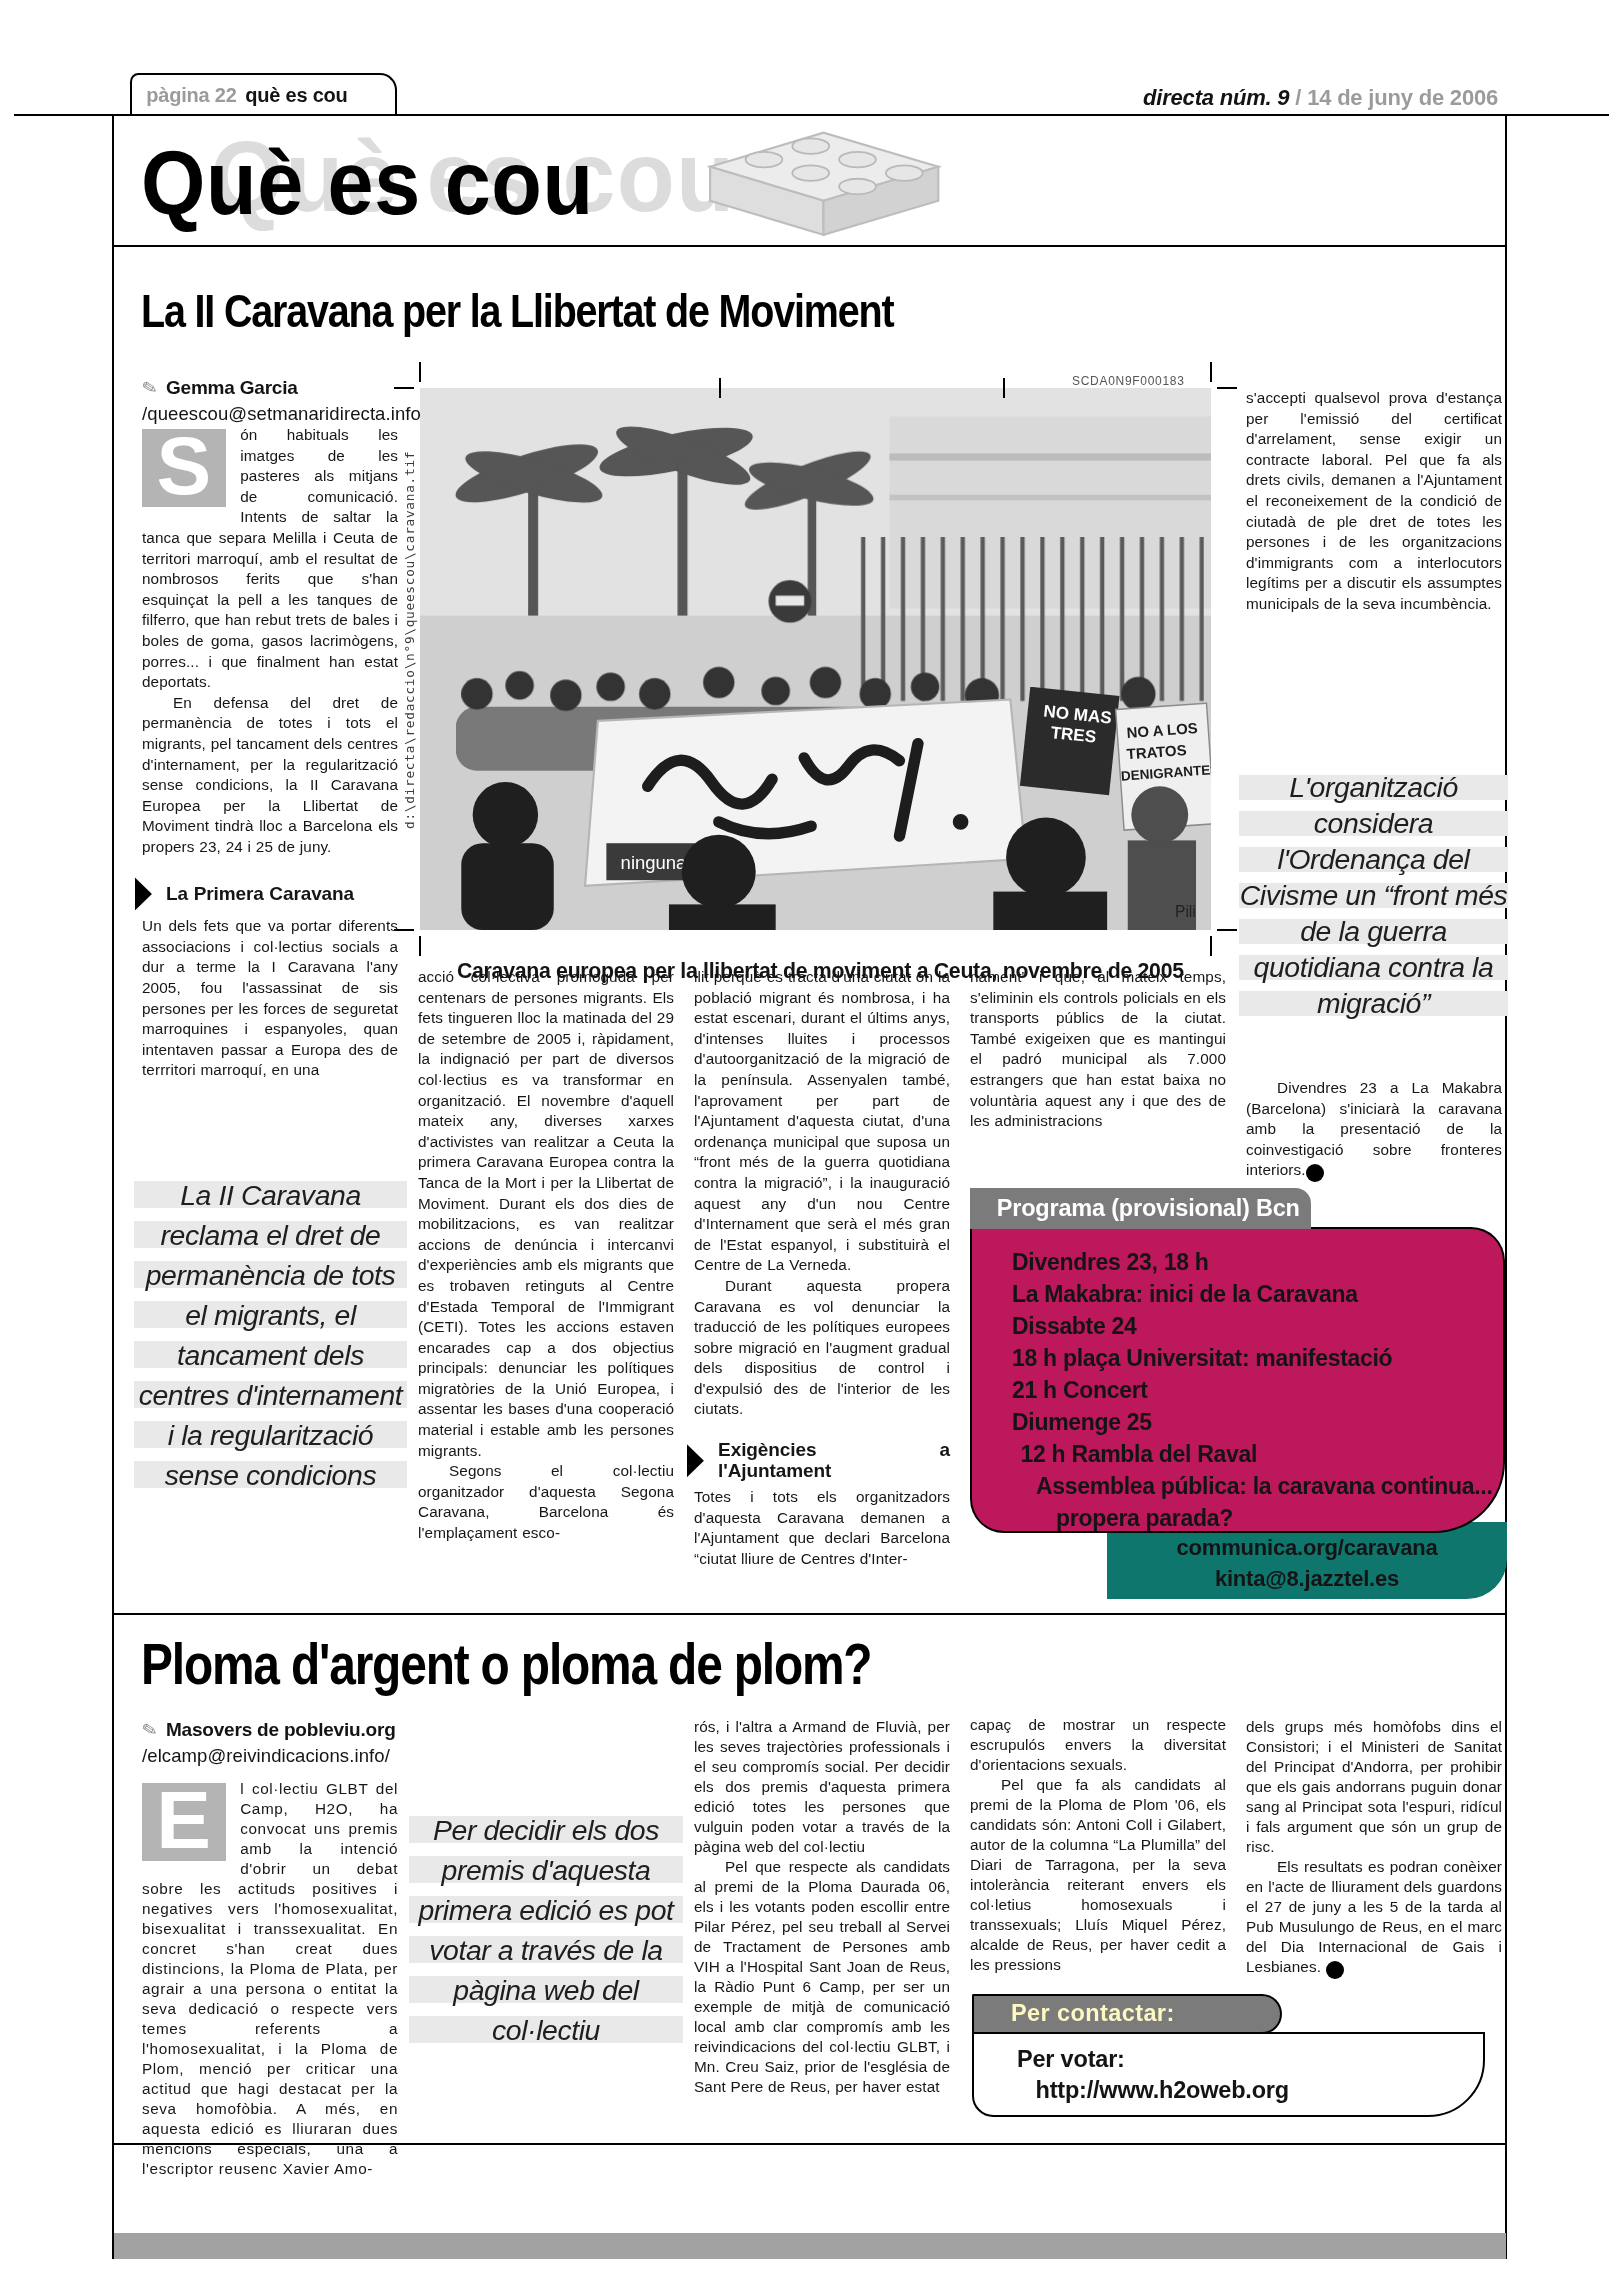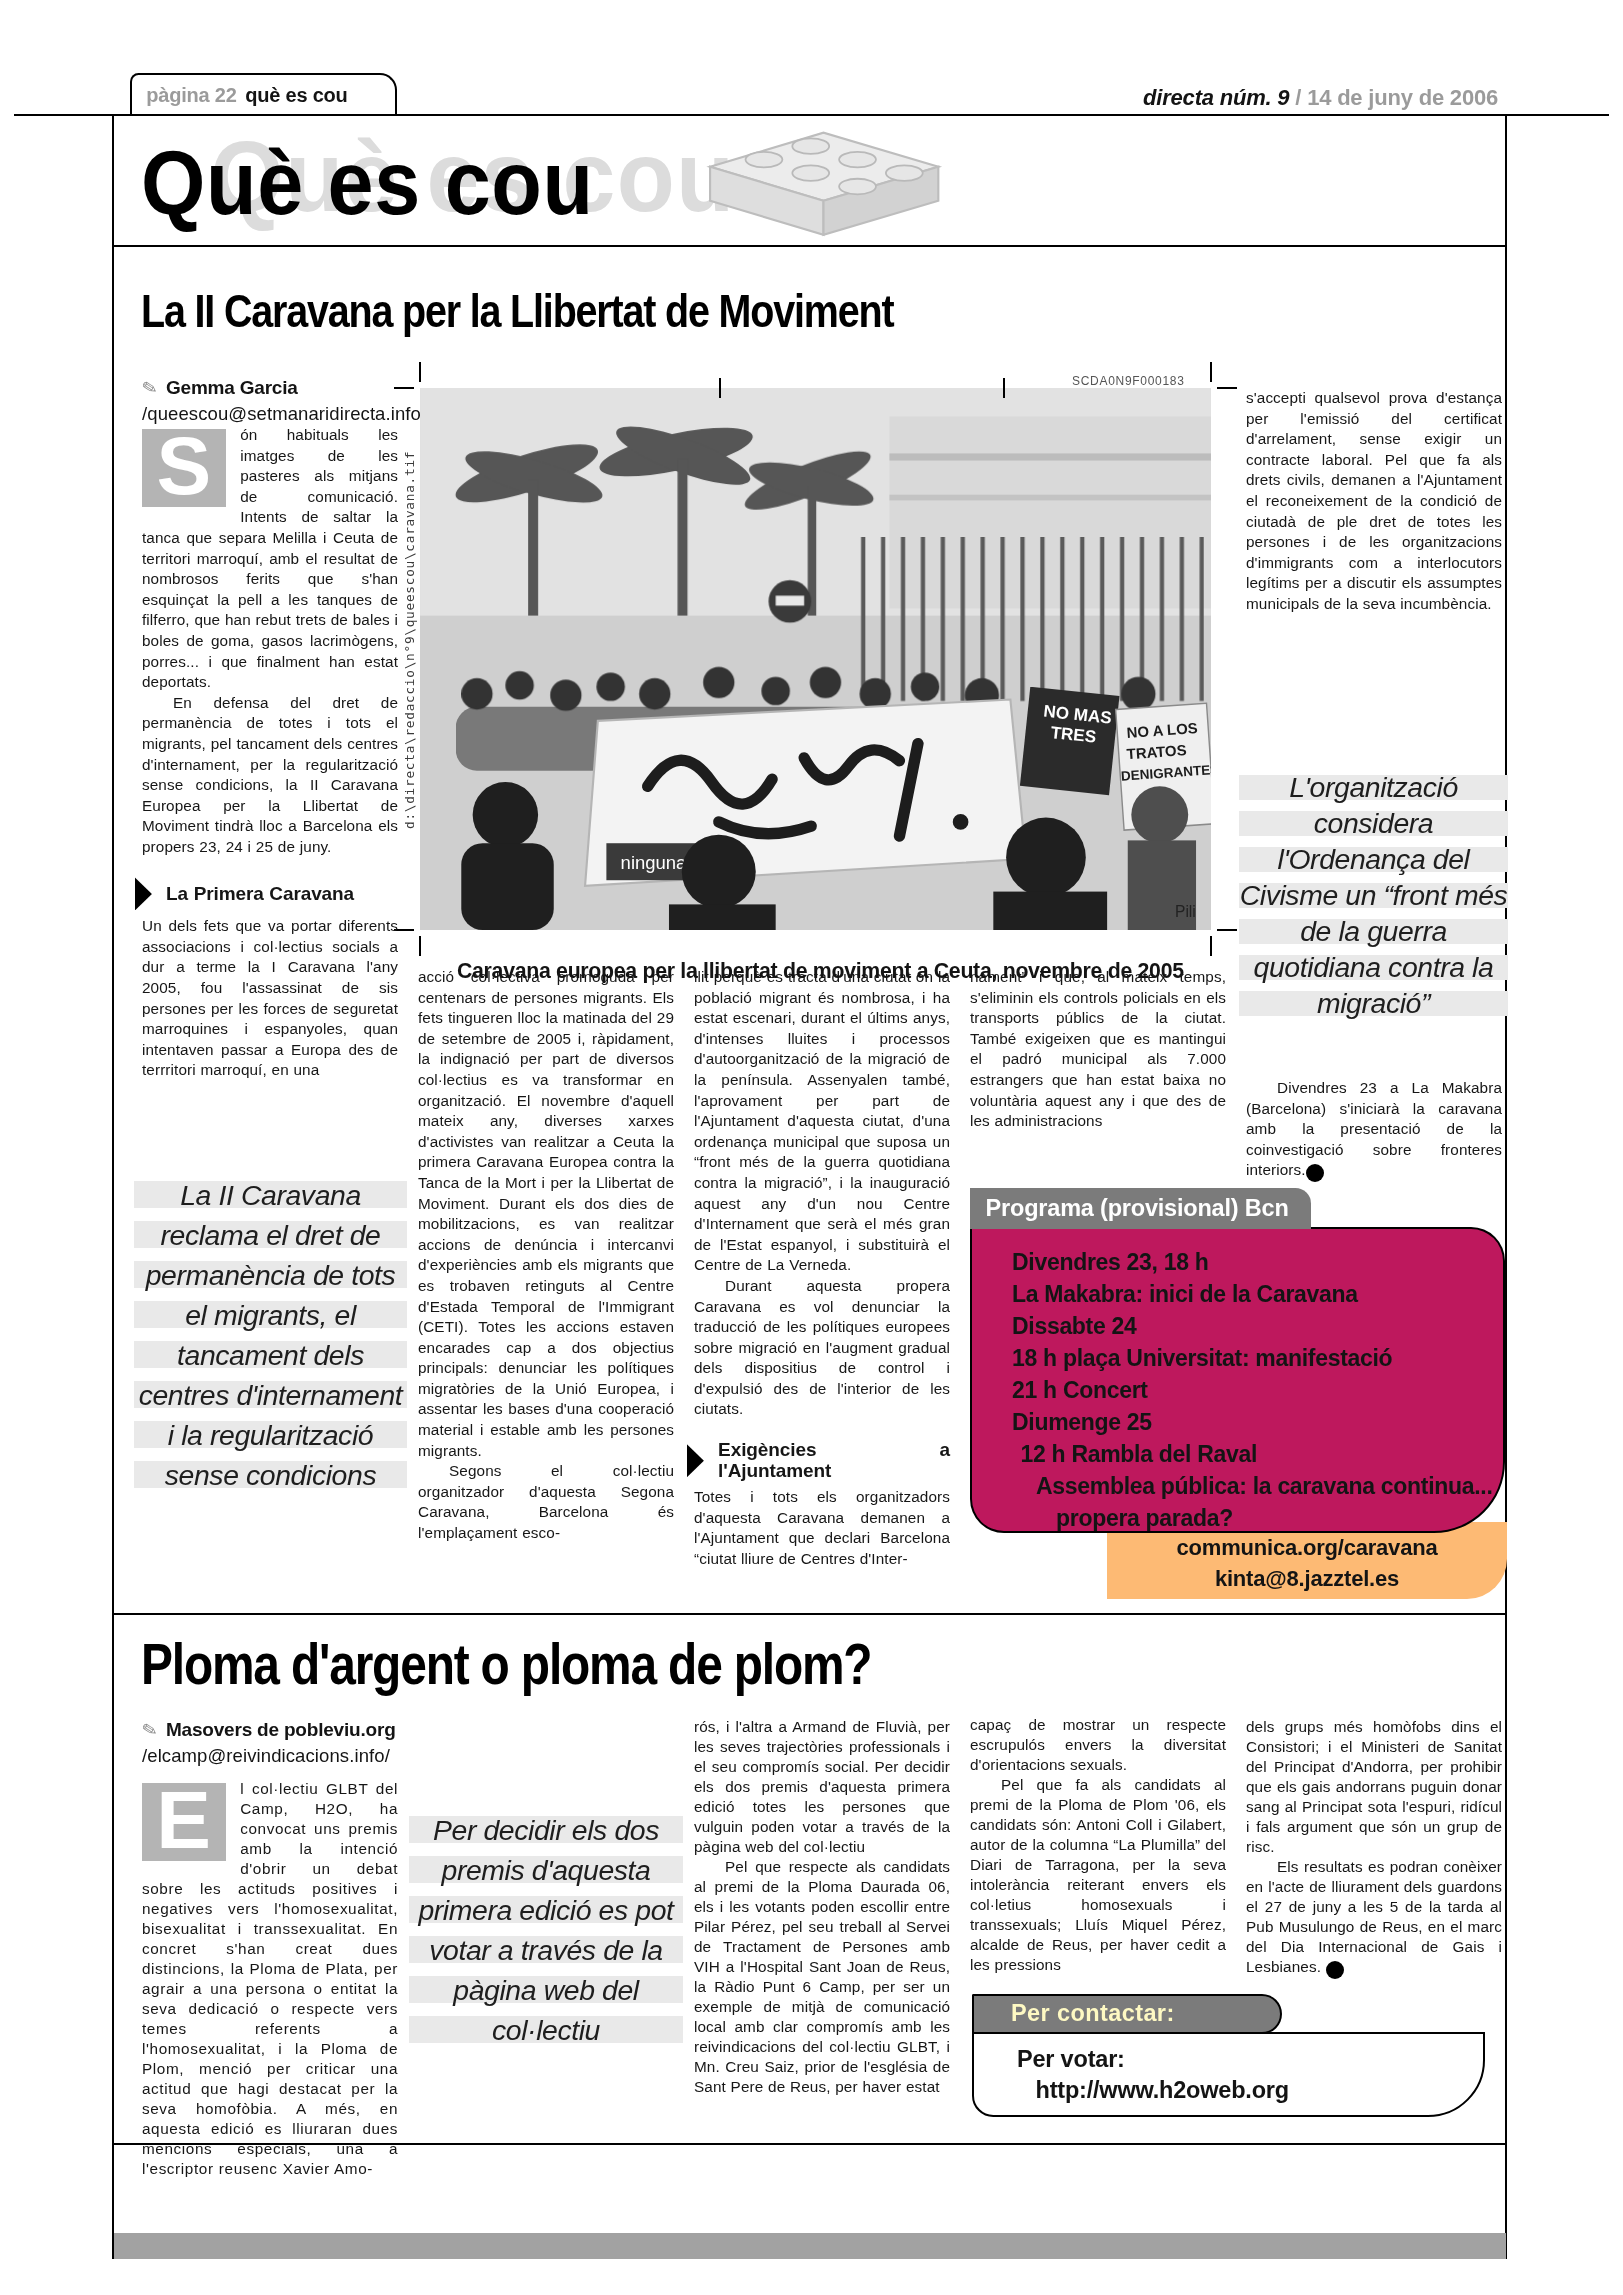--- a/index.html
+++ b/index.html
@@ -61,29 +61,29 @@
   .photo-code{position:absolute;left:1072px;top:374px;font-family:Liberation Sans, sans-serif;
       font-size:12px;color:#555;letter-spacing:0.7px;}
   .photo-credit{position:absolute;left:1175px;top:903px;font-size:15.6px;color:#222;}
   .vfile{position:absolute;left:402px;top:388px;height:441px;font-family:"DejaVu Sans Mono",monospace;
       font-size:12.8px;color:#3a3a3a;writing-mode:vertical-rl;transform:rotate(180deg);letter-spacing:0.7px;}
   .caption{position:absolute;left:457px;top:937px;font-size:21.3px;font-weight:bold;letter-spacing:-0.3px;margin-top:22px;}
 
   
   .prog-head{position:absolute;left:970px;top:1188px;width:341px;height:41px;background:#7b7b7b;
       color:#fff;font-weight:bold;font-size:23.5px;letter-spacing:-0.2px;line-height:41px;padding-left:15.6px;
-      box-sizing:border-box;border-radius:0 15.6px 0 0;z-index:4;}
+      box-sizing:border-box;border-radius:0 15.6px 0 0;z-index:4;text-align:center;}
   .prog-body{position:absolute;left:970px;top:1227px;width:535px;height:306px;background:#be185d;
       border:2.8px solid #000;border-radius:1.4px 34px 71px 34px;box-sizing:border-box;
       padding:17px 0 0 40px;z-index:3;}
   .prog-line{font-weight:bold;font-size:23px;line-height:32px;letter-spacing:-0.3px;}
   .prog-line:nth-child(7){margin-left:8.5px;}
   .prog-line:nth-child(8){margin-left:24px;}
   .prog-line:nth-child(9){margin-left:44px;}
-  .communica{position:absolute;left:1107px;top:1522px;width:400px;height:77px;background:#fdba74;
+  .communica{position:absolute;left:1107px;top:1522px;width:400px;height:77px;background:#0f766e;
       border-radius:0 0 40px 0;z-index:2;text-align:center;padding-top:10px;box-sizing:border-box;}
   .communica div{font-weight:bold;font-size:22px;line-height:31px;letter-spacing:-0.2px;}
 
   
   .cont-head{position:absolute;left:972px;top:1994px;width:310px;height:40px;background:#7b7b7b;
       border:2.5px solid #000;border-radius:1.4px 20px 20px 0;box-sizing:border-box;color:#fef9c3;
       font-weight:bold;font-size:23.5px;letter-spacing:0.4px;line-height:34px;padding-left:37px;z-index:4;}
   .cont-body{position:absolute;left:972px;top:2032px;width:513px;height:85px;background:#fff;
       border:2.8px solid #000;border-radius:0 0 57px 21.3px;box-sizing:border-box;padding:10px 0 0 43px;z-index:3;}
   .cont-body div{font-weight:bold;font-size:23.5px;line-height:31px;letter-spacing:-0.2px;}

